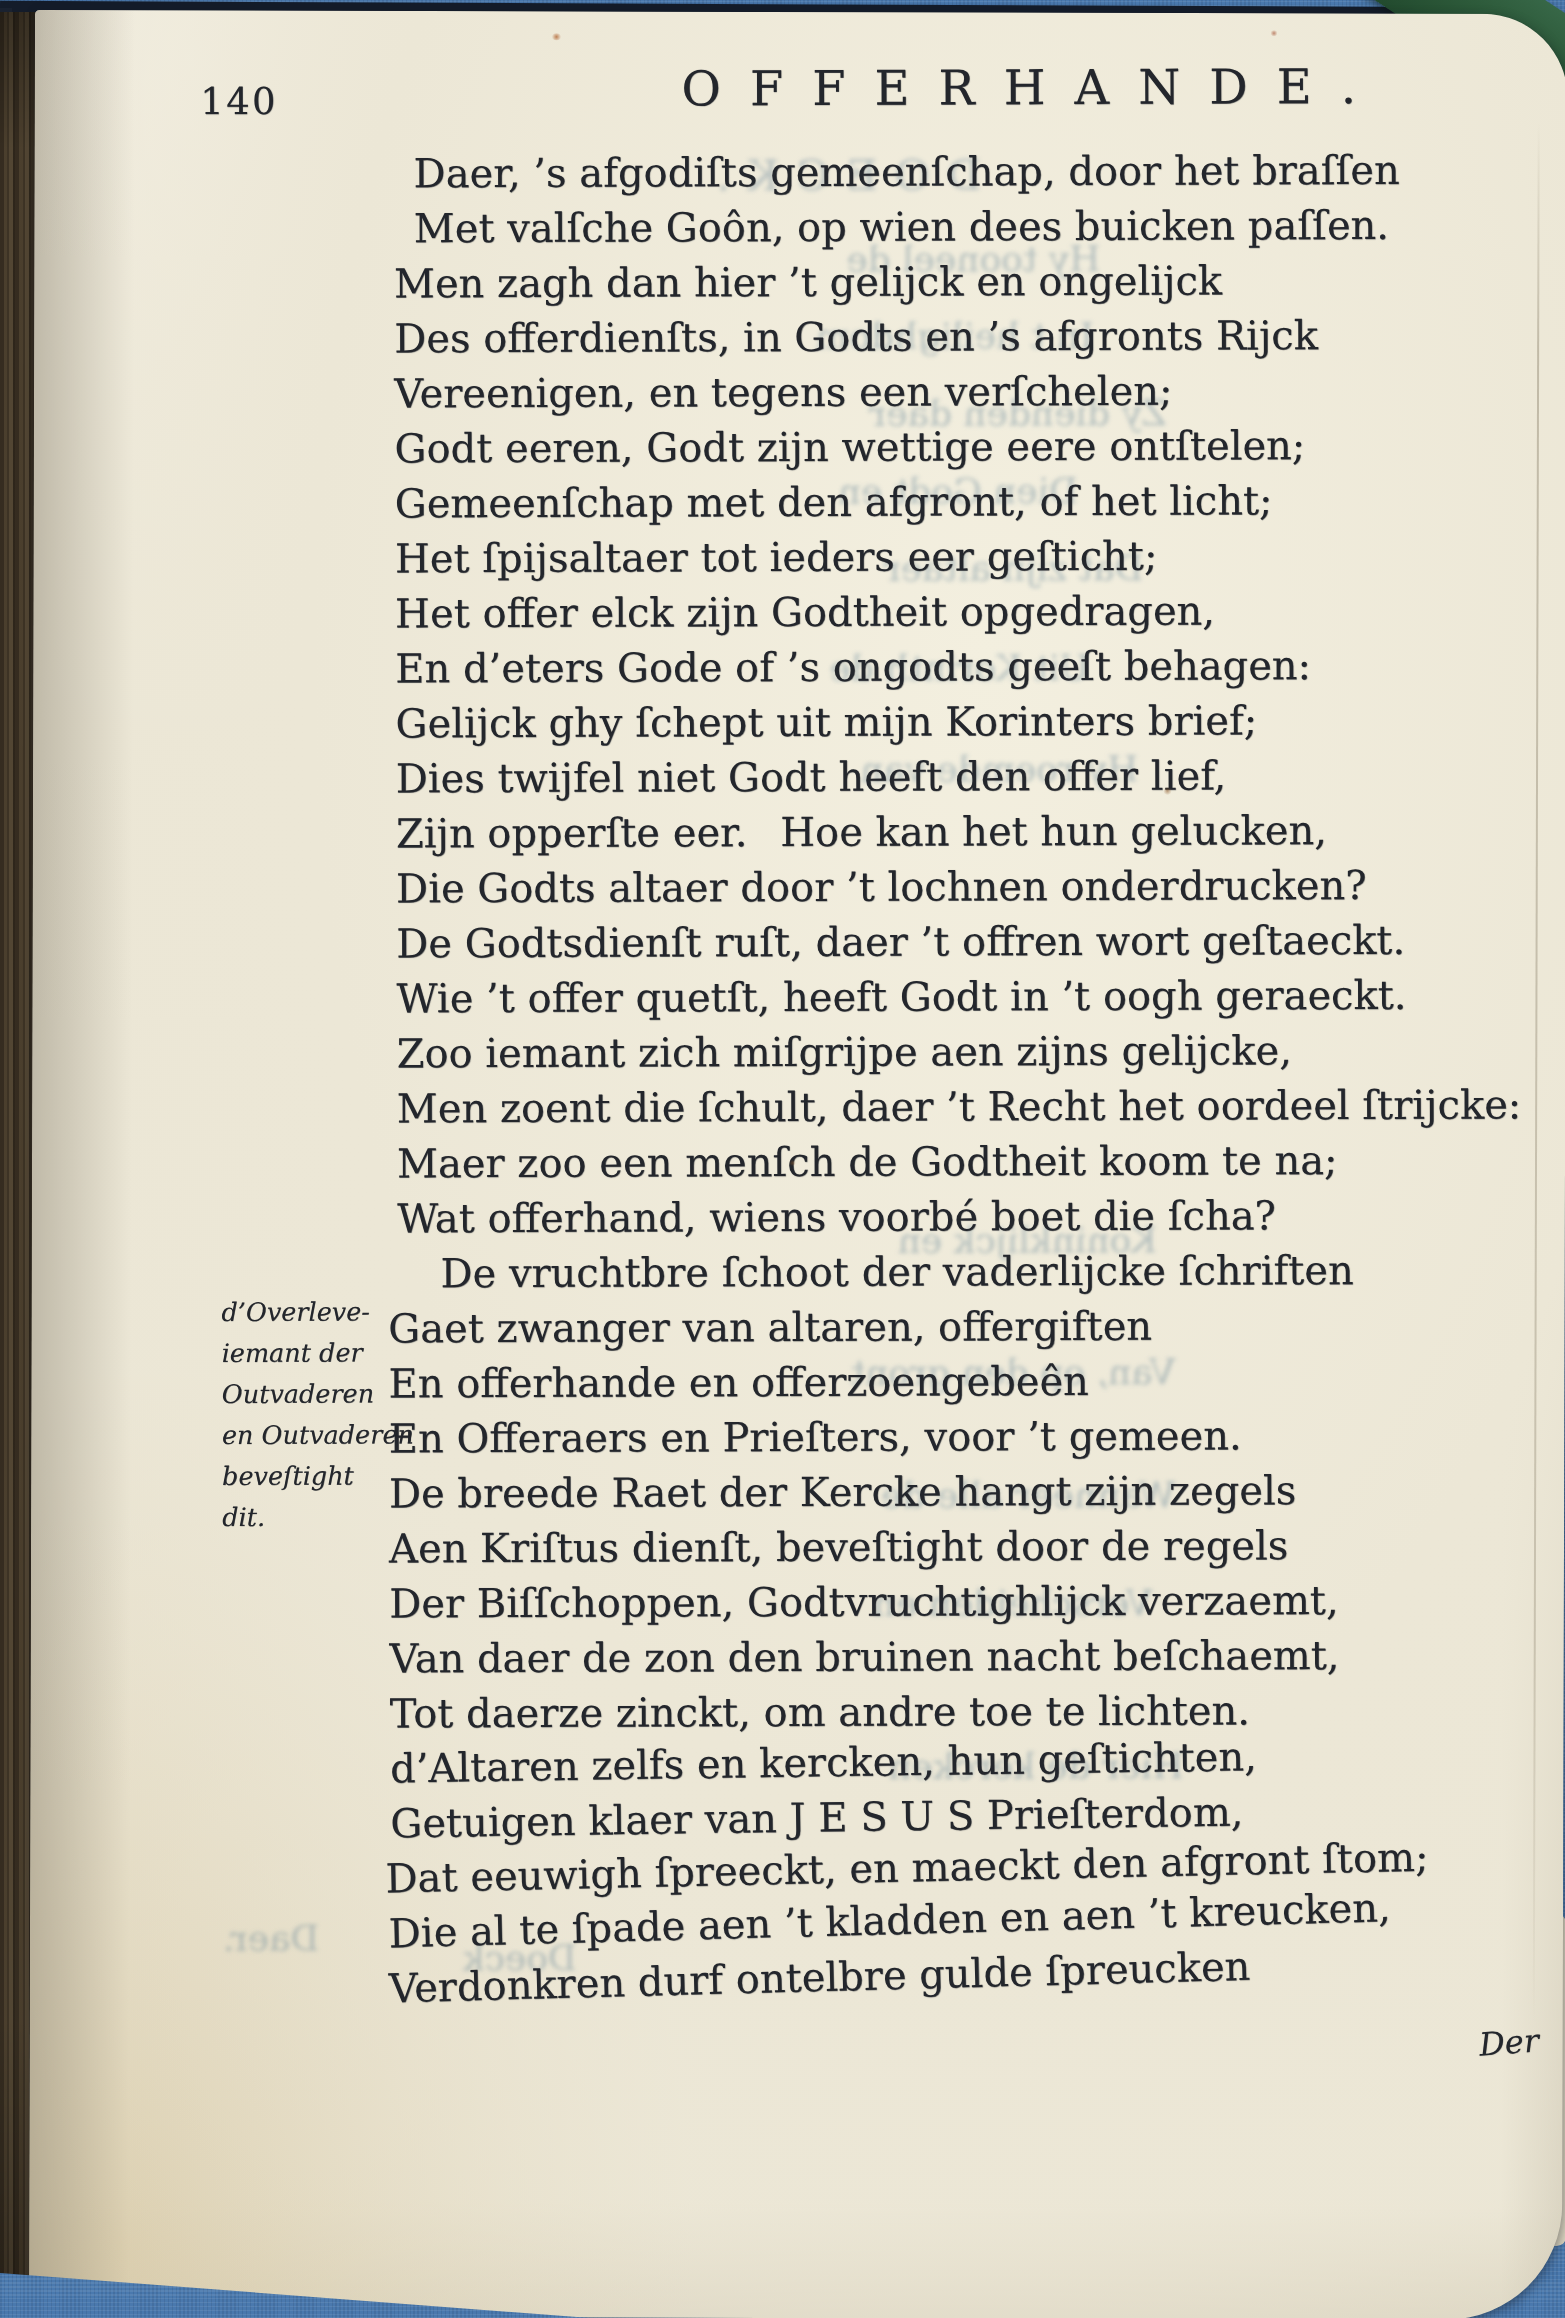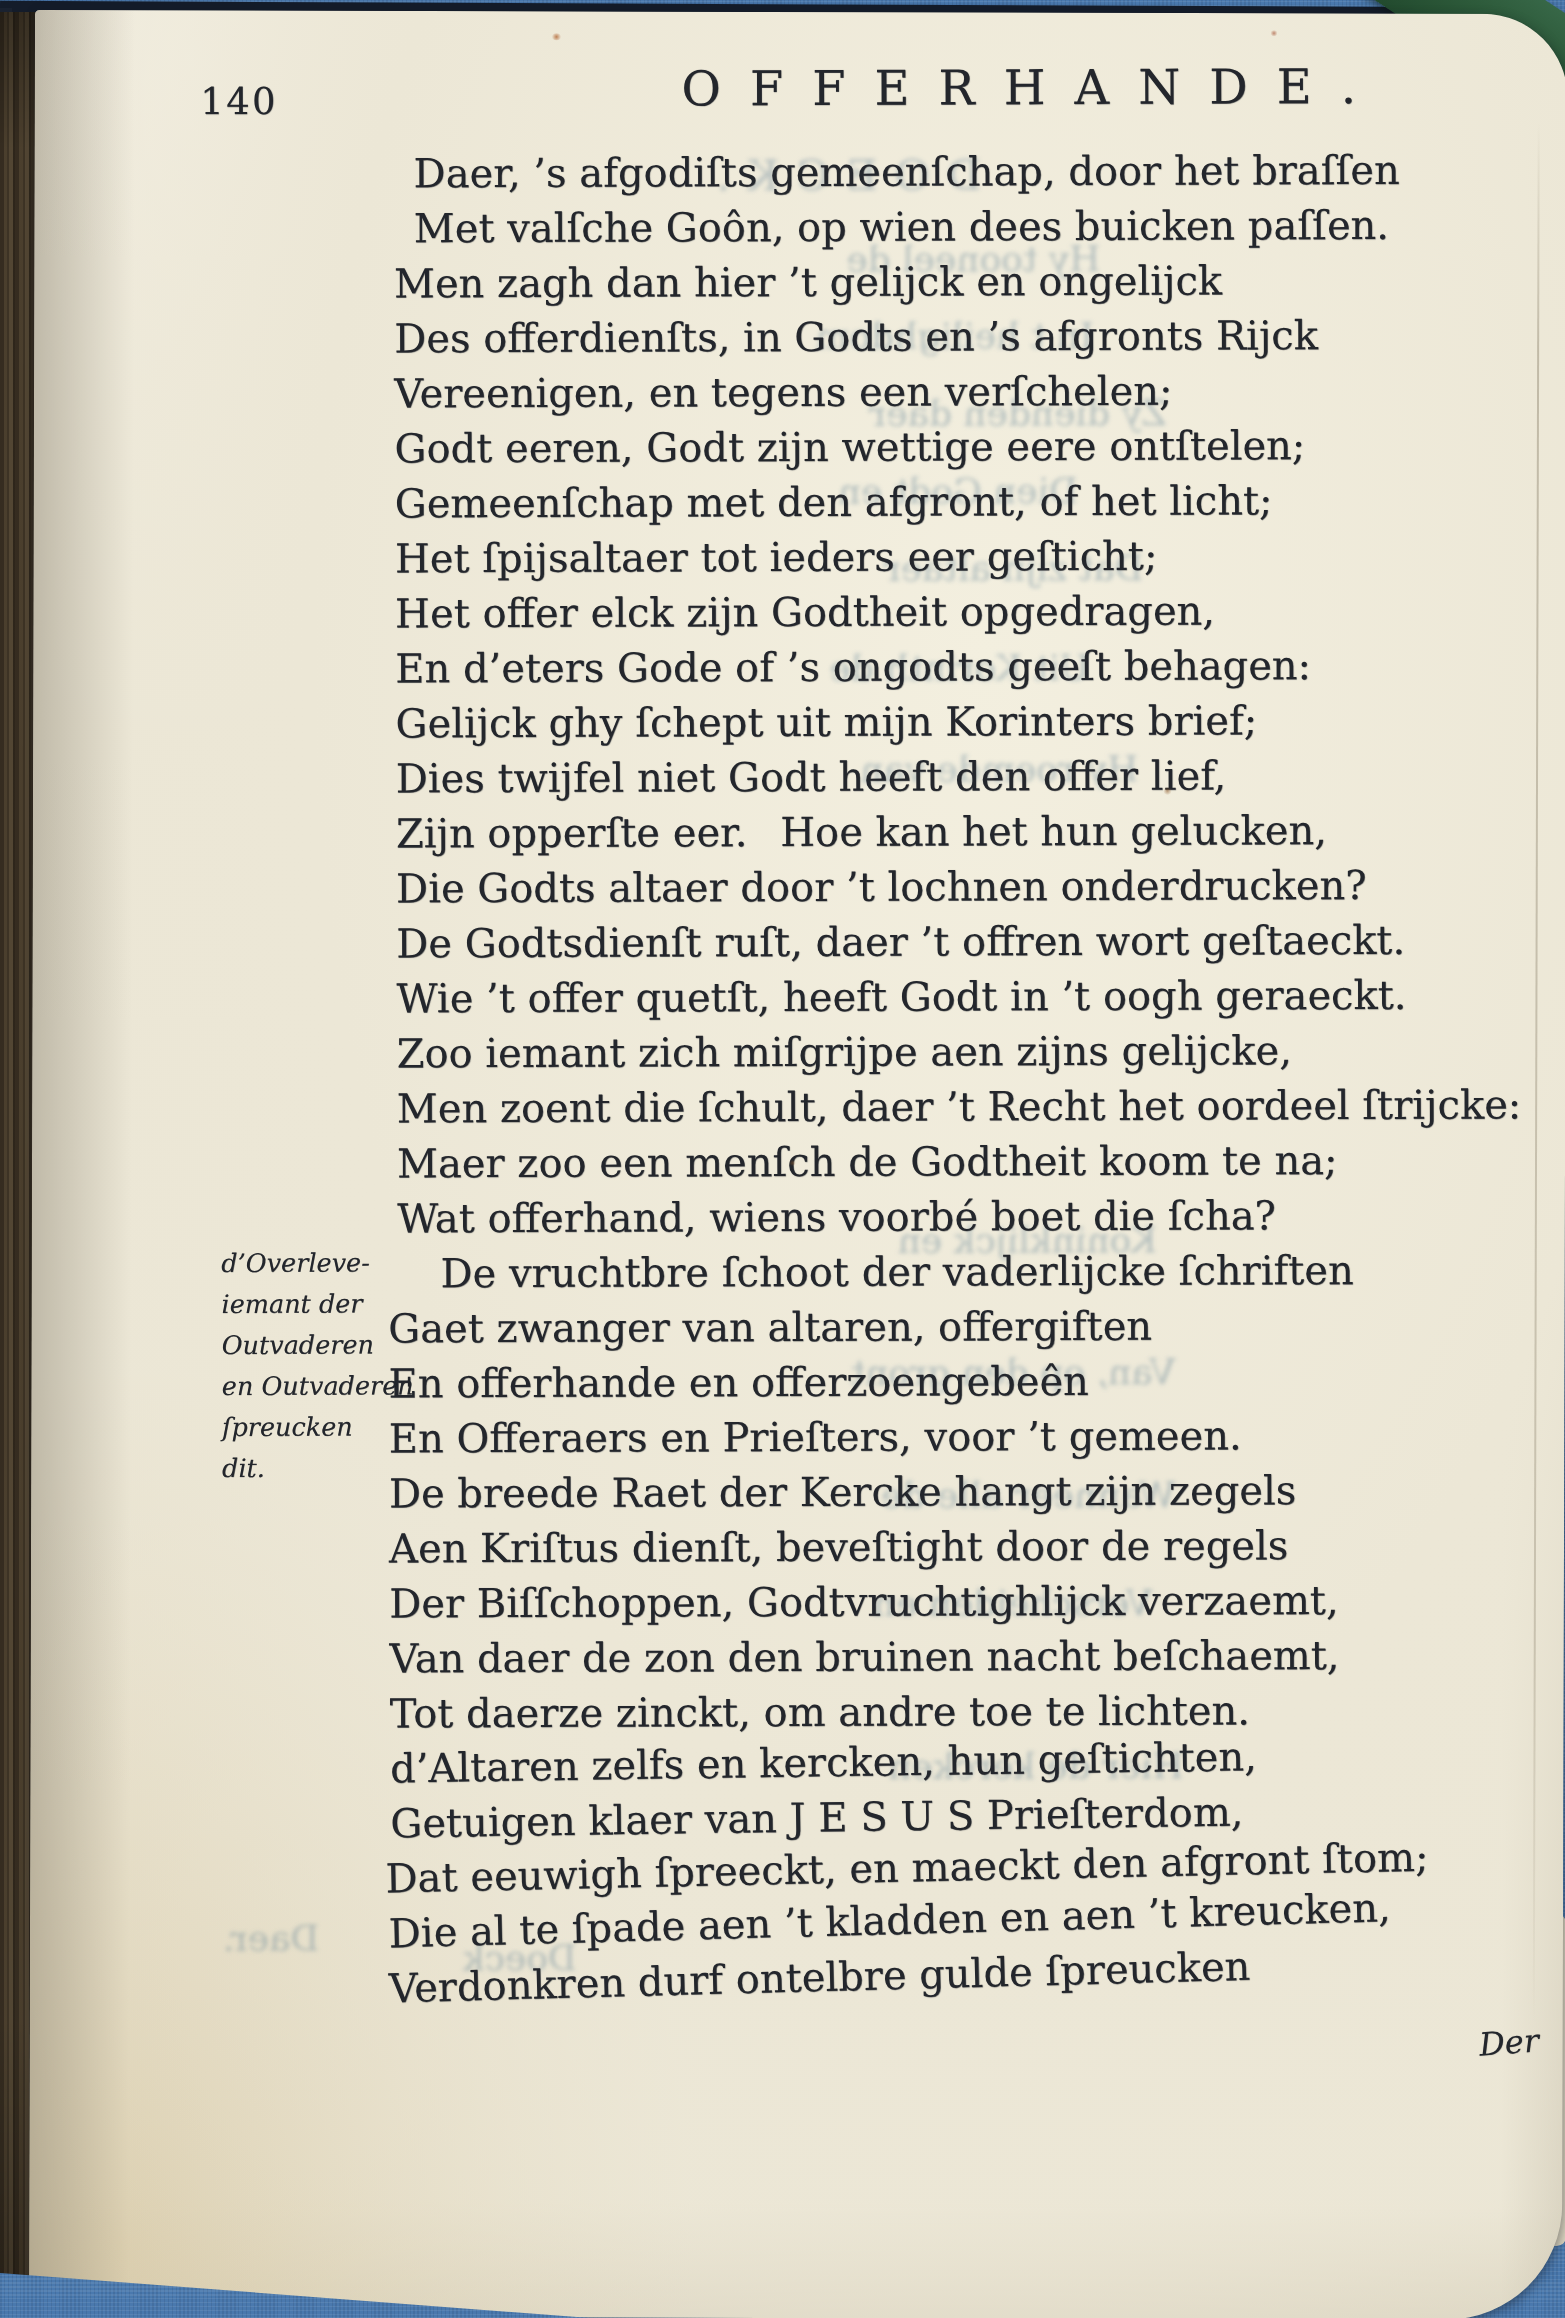--- a/index.html
+++ b/index.html
@@ -67,21 +67,21 @@
   .header{position:absolute;left:495px;top:48px;width:1020px;text-align:center;font-size:48px;letter-spacing:29px;white-space:nowrap;text-shadow:0.4px 0.4px 0.8px rgba(24,27,34,0.6);}
   .pagenum{position:absolute;left:172px;top:66px;font-size:37px;letter-spacing:2.3px;text-shadow:0.4px 0.4px 0.8px rgba(24,27,34,0.55);}
   .poem{position:absolute;left:365px;top:133px;width:1182px;font-size:40px;line-height:55px;white-space:nowrap;text-shadow:0.5px 0.5px 0.8px rgba(24,27,34,0.55);}
   .poem div{height:55px;}
   .ml-a{margin-left:20px;}
   .indent{margin-left:43px;}
   .shift-l{margin-left:-9.3px;}
   .tilt-a{transform:rotate(-0.6deg);transform-origin:0 50%;}
   .tilt-b{transform:rotate(-1.0deg);transform-origin:0 50%;margin-left:-14px;}
   .tilt-c{transform:rotate(-1.3deg);transform-origin:0 50%;margin-left:-10.8px;}
-  .note{position:absolute;left:189px;top:1229px;width:201px;font-style:italic;font-size:25.5px;line-height:41px;text-shadow:0.3px 0.3px 0.6px rgba(24,27,34,0.5);}
+  .note{position:absolute;left:189px;top:1278px;width:201px;font-style:italic;font-size:25.5px;line-height:41px;text-shadow:0.3px 0.3px 0.6px rgba(24,27,34,0.5);}
   .catchword{position:absolute;left:1444px;top:2014px;font-style:italic;font-size:32px;transform:rotate(-4deg);text-shadow:0.3px 0.3px 0.8px rgba(24,27,34,0.5);}
 
   
   .speck{position:absolute;border-radius:50%;z-index:3;}
   .s1{left:516px;top:21.6px;width:10.8px;height:7px;background:radial-gradient(circle,rgba(173,92,40,0.75),rgba(173,92,40,0) 70%);}
   .s2{left:1235px;top:17px;width:7.7px;height:6.2px;background:radial-gradient(circle,rgba(160,70,40,0.6),rgba(160,70,40,0) 70%);}
   .s3{left:1130px;top:774px;width:9.3px;height:7.7px;background:radial-gradient(circle,rgba(140,88,40,0.55),rgba(140,88,40,0) 70%);}
   .s4{left:757px;top:1148px;width:7px;height:6.2px;background:radial-gradient(circle,rgba(150,95,45,0.45),rgba(150,95,45,0) 70%);}
 </style>
 </head>
@@ -154,21 +154,21 @@
         <div class="tilt-b">Dat eeuwigh ſpreeckt, en maeckt den afgront ſtom;</div>
         <div class="tilt-c">Die al te ſpade aen ’t kladden en aen ’t kreucken,</div>
         <div class="tilt-c">Verdonkren durf ontelbre gulde ſpreucken</div>
       </div>
 
       <div class="note">
         <div>d’Overleve-</div>
         <div>iemant der</div>
         <div>Outvaderen</div>
         <div>en Outvaderen</div>
-        <div>ſpreucken</div>
+        <div>beveſtight</div>
         <div>dit.</div>
       </div>
 
       <div class="catchword">Der</div>
     </div>
 
     <div class="speck s1"></div>
     <div class="speck s2"></div>
     <div class="speck s3"></div>
     <div class="speck s4"></div>

